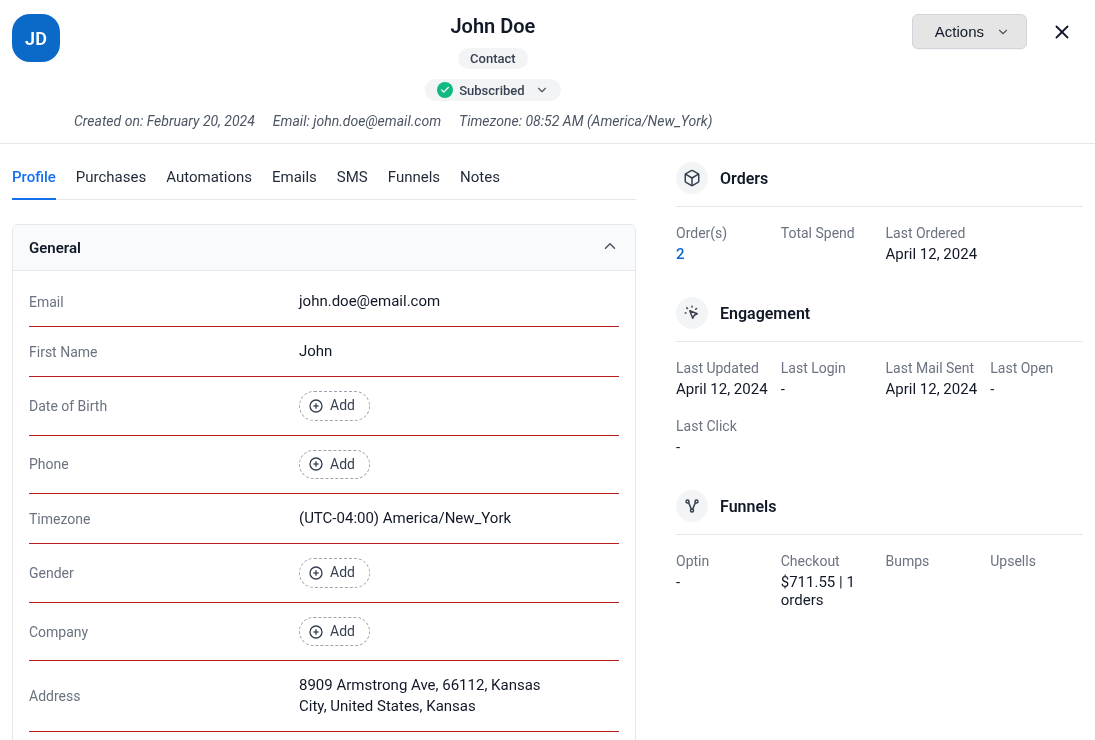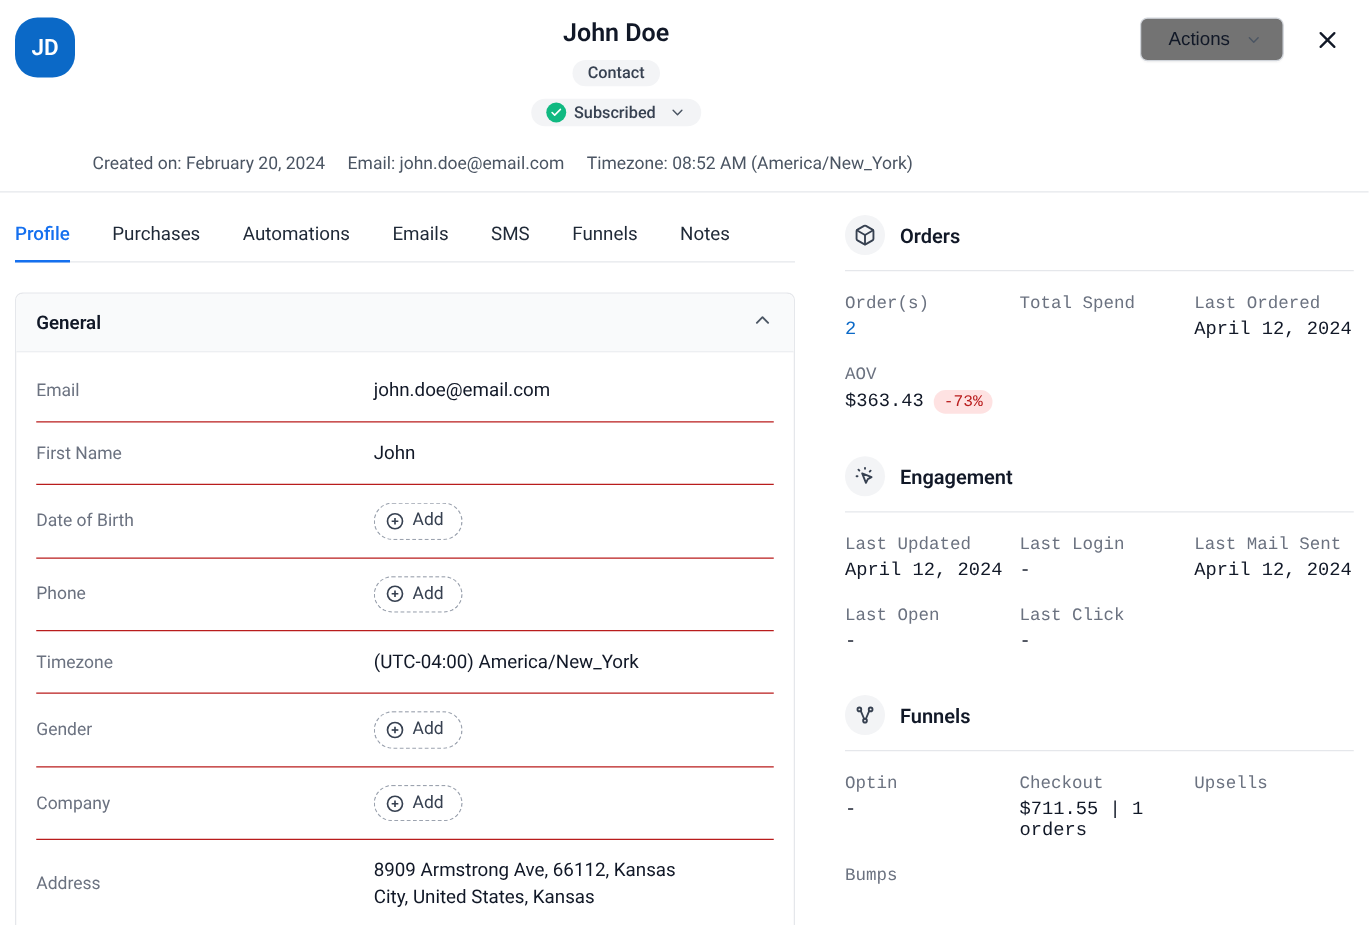--- a/index.html
+++ b/index.html
@@ -37,38 +37,38 @@
   }
   .pill.sub { gap: 6px; }
   .check-badge {
     display: inline-flex; align-items: center; justify-content: center;
     width: 16px; height: 16px; border-radius: 50%;
     background: #10b981; color: #fff;
   }
   .check-badge svg { width: 10px; height: 10px; }
   .chev { margin-left: 4px; display:inline-flex; }
   .chev svg { width: 14px; height: 14px; stroke:#4b5563; }
-  .meta-row { margin-top: 22px; color: #4b5563; font-size: 14px; display:flex; gap: 18px; }
+  .meta-row { margin-top: 12px; color: #4b5563; font-size: 14px; display:flex; gap: 18px; font-style: italic; }
   .meta-row .lbl { color:#4b5563; }
   .header-actions { display: flex; align-items: center; gap: 18px; }
   .btn {
     background: #fff; border: 1px solid #d1d5db; border-radius: 6px;
     padding: 8px 16px; font-size: 15px; color:#111827;
     display: inline-flex; align-items: center; gap: 8px; cursor: pointer;
     box-shadow: 0 1px 1px rgba(0,0,0,0.03);
   }
-  .btn.actions { background: #737373; padding-left: 22px; }
+  .btn.actions { background: #e5e5e5; padding-left: 22px; }
   .close-btn { cursor: pointer; padding: 6px; display:inline-flex; }
   .close-btn svg { width: 22px; height: 22px; stroke:#111827; }
 
   .body { display: flex; padding: 16px 12px 0 12px; gap: 40px; }
 
   
   .left { width: 624px; }
-  .tabs { display: flex; gap: 34px; border-bottom: 1px solid #e5e7eb; }
+  .tabs { display: flex; gap: 20px; border-bottom: 1px solid #e5e7eb; }
   .tab { padding: 8px 0 12px; color:#1f2937; font-size:15px; cursor:pointer; }
   .tab.active { color:#1570ef; font-weight:500; border-bottom: 2px solid #1570ef; margin-bottom:-1px; }
 
   .panel { border:1px solid #e5e7eb; border-radius:6px; margin-top: 24px; }
   .panel-head {
     background:#f9fafb; padding: 12px 16px;
     display:flex; align-items:center; justify-content:space-between;
     border-bottom:1px solid #e5e7eb; border-radius:6px 6px 0 0;
   }
   .panel-title { font-weight:600; font-size:15px; color:#111827; }
@@ -89,21 +89,21 @@
   
   .right { flex:1; padding-top: 2px; }
   .section { margin-bottom: 34px; }
   .section-head { display:flex; align-items:center; gap:12px; padding-bottom:12px; border-bottom:1px solid #e5e7eb; }
   .section-icon {
     width:32px; height:32px; border-radius:50%; background:#f3f4f6;
     display:inline-flex; align-items:center; justify-content:center;
   }
   .section-icon svg { width:18px; height:18px; stroke:#374151; }
   .section-title { font-weight:600; font-size:16px; color:#111827; }
-  .stats { display:grid; grid-template-columns: 1fr 1fr 1fr; gap: 20px 12px; padding-top:18px;font-family:Liberation Mono, monospace; }
+  .stats { display:grid; grid-template-columns: 1fr 1fr 1fr 1fr; gap: 20px 12px; padding-top:18px; }
   .stat-label { color:#6b7280; font-size:14px; margin-bottom:4px; }
   .stat-value { color:#111827; font-size:15px; }
   .stat-value.link { color:#0b69c7; cursor:pointer; font-weight:500; }
   .stat-row { display:flex; align-items:center; gap:8px; }
   .badge-neg {
     background:#fee2e2; color:#b91c1c;
     padding:2px 8px; border-radius:999px; font-size:13px; font-weight:500;
   }
 </style>
 </head>
@@ -288,27 +288,20 @@
           <div class="stat-label">Order(s)</div>
           <div class="stat-value link">2</div>
         </div>
         <div>
           <div class="stat-label">Total Spend</div>
         </div>
         <div>
           <div class="stat-label">Last Ordered</div>
           <div class="stat-value">April 12, 2024</div>
         </div>
-        <div>
-          <div class="stat-label">AOV</div>
-          <div class="stat-row">
-            <span class="stat-value">$363.43</span>
-            <span class="badge-neg">-73%</span>
-          </div>
-        </div>
       </div>
     </div>
 
     <div class="section">
       <div class="section-head">
         <span class="section-icon">
           <svg viewBox="0 0 24 24" fill="none" stroke="currentColor" stroke-width="2" stroke-linecap="round" stroke-linejoin="round">
               <path d="M9 9l10 4-4 2-2 4-4-10z"></path>
               <path d="M5 5l1 1"></path>
               <path d="M3 12h1"></path>
@@ -358,21 +351,21 @@
       <div class="stats">
         <div>
           <div class="stat-label">Optin</div>
           <div class="stat-value">-</div>
         </div>
         <div>
           <div class="stat-label">Checkout</div>
           <div class="stat-value">$711.55 | 1 orders</div>
         </div>
         <div>
+          <div class="stat-label">Bumps</div>
+        </div>
+        <div>
           <div class="stat-label">Upsells</div>
-        </div>
-        <div>
-          <div class="stat-label">Bumps</div>
         </div>
       </div>
     </div>
   </div>
 </div>
 
 </body></html>

